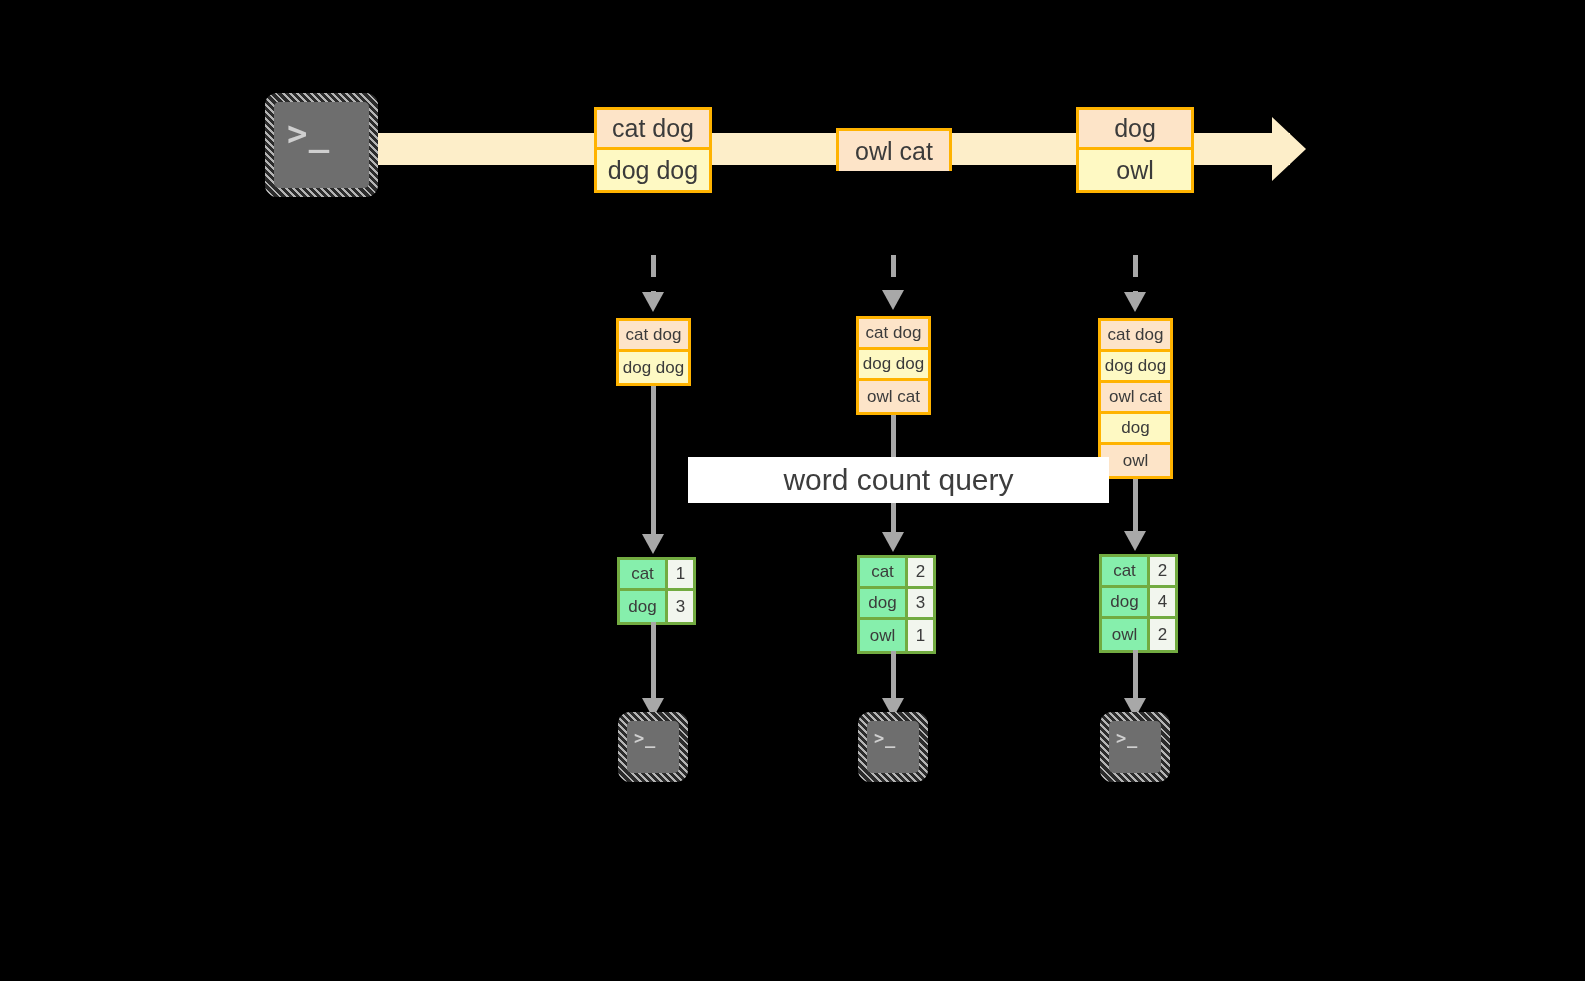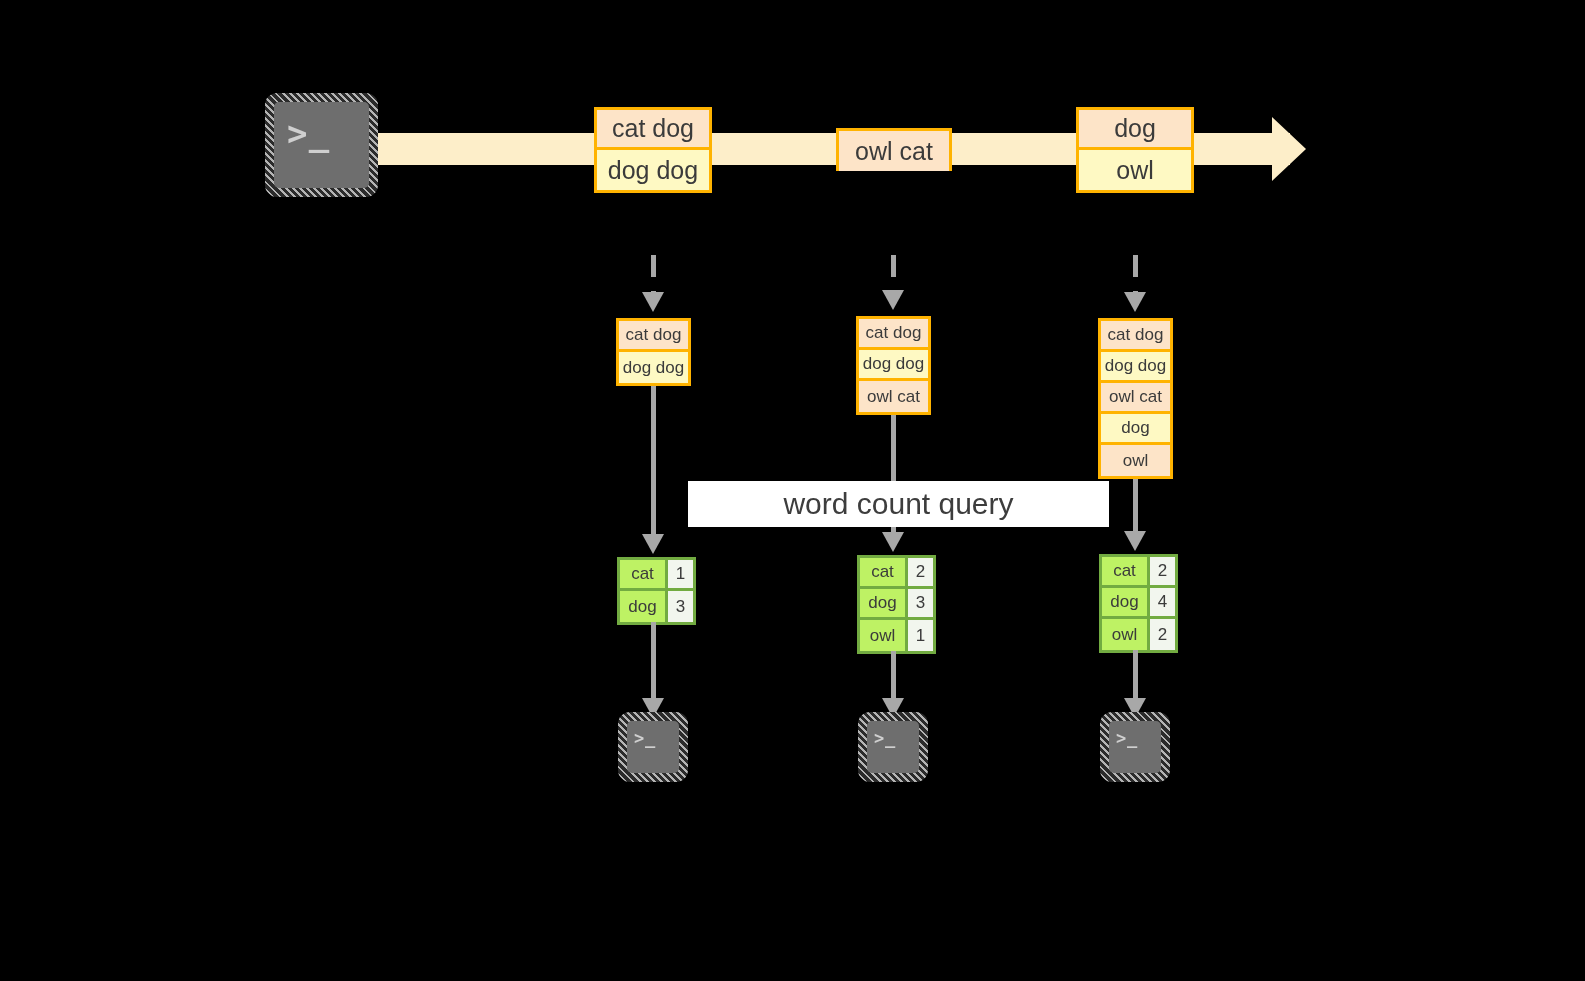--- a/index.html
+++ b/index.html
@@ -96,21 +96,21 @@
   .rescell {
     display: flex;
     align-items: center;
     justify-content: center;
     color: #3b3b3b;
     font-size: 17px;
     white-space: nowrap;
   }
   .rescell.key {
     width: 48px;
-    background: #bef264;
+    background: #86efac;
     border-right: 3px solid #72ab41;
   }
   .rescell.val {
     width: 25px;
     background: #f2f6ee;
   }
 
   
   .vline {
     position: absolute;
@@ -131,21 +131,20 @@
     border-top: 20px solid #a8a8a8;
   }
 
   
   #query-label {
     position: absolute;
     background: #ffffff;
     display: flex;
     align-items: center;
     justify-content: center;
-    margin-top: 24px;
   }
   #query-label span {
     font-size: 30px;
     color: #3d3d3d;
     white-space: nowrap;
   }
 </style>
 </head>
 <body>
 

